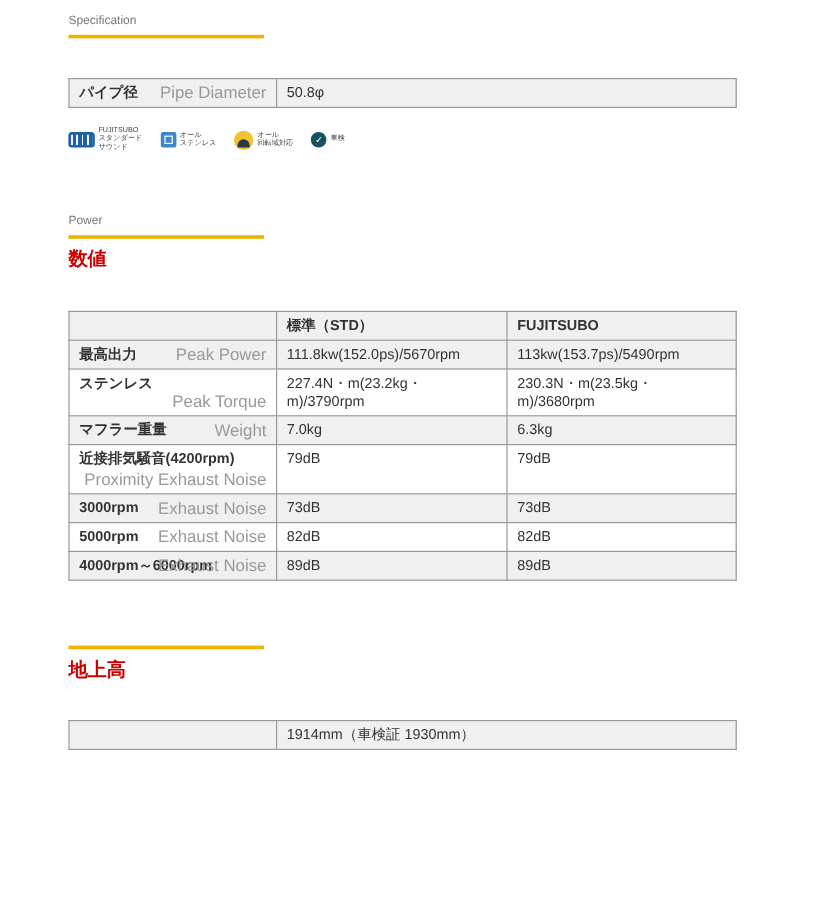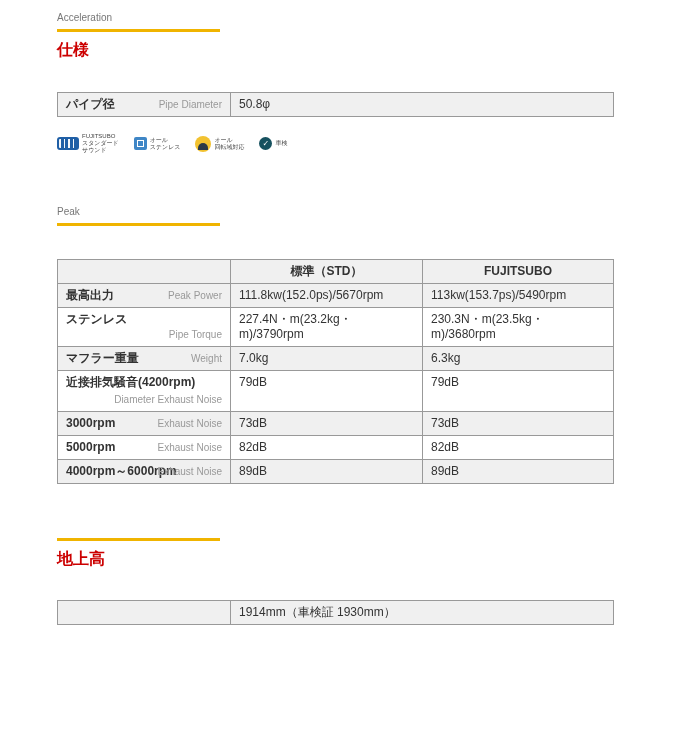--- a/index.html
+++ b/index.html
@@ -20,33 +20,33 @@
   }
   
   .eyebrow{font-size:10px;color:#777;line-height:12px;}
   .rule{height:3px;width:163px;background:var(--accent);margin:5px 0 0 0;border:none;}
   .sec-title{color:var(--heading);font-size:16px;font-weight:bold;margin:9px 0 0 0;line-height:18px;}
   .sec-data{margin-top:52px;}
   .sec-road{margin-top:54px;}
   
   table{border-collapse:collapse;width:556px;table-layout:fixed;font-size:12px;color:var(--text);}
   td,th{border:1px solid var(--border);padding:4px 8px;text-align:left;vertical-align:top;line-height:15px;}
-  th{text-align:center;font-weight:bold;background:var(--stripe);}
+  th{font-weight:bold;background:var(--stripe);}
   .spec-table{margin-top:33px;}
   .data-table{margin-top:33px;}
   .clearance-table{margin-top:32px;}
   .data-table tbody tr:nth-child(odd),
   .clearance-table tbody tr:nth-child(odd),
   .spec-table tbody tr{background:var(--stripe);}
   col.c-label{width:173px;}
   col.c-std{width:192px;}
   col.c-fuji{width:191px;}
   col.c-value{width:383px;}
   .lbl{position:relative;font-weight:bold;}
-  .lbl .en{position:absolute;right:8px;bottom:4px;font-weight:normal;font-size:10px;color:var(--muted);white-space:nowrap;}
+  .lbl .en{position:absolute;right:8px;bottom:4px;font-weight:normal;font-size:14px;color:var(--muted);white-space:nowrap;}
   .lbl.two-line{padding-bottom:21px;}
   
   .badges{margin-top:16px;display:flex;align-items:center;gap:15px;}
   .badge{display:flex;align-items:center;gap:3px;}
   .badge .txt{font-size:6px;line-height:7px;color:#444;}
   .icon-muffler{
     width:22px;height:13px;border-radius:3px;flex:none;
     background:repeating-linear-gradient(90deg,rgba(255,255,255,0.95) 0 1.5px,transparent 1.5px 4.5px),#1f5fa6;
     border:2px solid #1f5fa6;
   }
@@ -66,23 +66,22 @@
   .icon-check{
     width:13px;height:13px;border-radius:50%;background:#16515f;color:#ffffff;flex:none;
     display:flex;align-items:center;justify-content:center;font-size:8px;line-height:13px;
   }
   .icon-check::before{content:"✓";}
 </style>
 </head>
 <body>
 
 <div class="section">
-  <div class="eyebrow">Acceleration</div>
+  <div class="eyebrow">Specification</div>
   <div class="rule"></div>
-  <h2 class="sec-title">仕様</h2>
 
   <table class="spec-table">
     <colgroup>
         <col class="c-label">
         <col class="c-value">
       </colgroup>
     <tbody>
       <tr>
         <td class="lbl">
           <span class="jp">パイプ径</span>
@@ -123,22 +122,23 @@
     <div class="badge">
       <span class="icon-check"></span>
       <span class="txt">
         <span>車検</span>
       </span>
     </div>
   </div>
 </div>
 
 <div class="section sec-data">
-  <div class="eyebrow">Peak</div>
+  <div class="eyebrow">Power</div>
   <div class="rule"></div>
+  <h2 class="sec-title">数値</h2>
 
   <table class="data-table">
     <colgroup>
         <col class="c-label">
         <col class="c-std">
         <col class="c-fuji">
       </colgroup>
     <thead>
       <tr>
         <th></th>
@@ -151,37 +151,37 @@
         <td class="lbl">
           <span class="jp">最高出力</span>
           <span class="en">Peak Power</span>
         </td>
         <td>111.8kw(152.0ps)/5670rpm</td>
         <td>113kw(153.7ps)/5490rpm</td>
       </tr>
       <tr>
         <td class="lbl">
           <span class="jp">ステンレス</span>
-          <span class="en">Pipe Torque</span>
+          <span class="en">Peak Torque</span>
         </td>
         <td>227.4N・m(23.2kg・m)/3790rpm</td>
         <td>230.3N・m(23.5kg・m)/3680rpm</td>
       </tr>
       <tr>
         <td class="lbl">
           <span class="jp">マフラー重量</span>
           <span class="en">Weight</span>
         </td>
         <td>7.0kg</td>
         <td>6.3kg</td>
       </tr>
       <tr>
         <td class="lbl two-line">
           <span class="jp">近接排気騒音(4200rpm)</span>
-          <span class="en">Diameter Exhaust Noise</span>
+          <span class="en">Proximity Exhaust Noise</span>
         </td>
         <td>79dB</td>
         <td>79dB</td>
       </tr>
       <tr>
         <td class="lbl">
           <span class="jp">3000rpm</span>
           <span class="en">Exhaust Noise</span>
         </td>
         <td>73dB</td>

